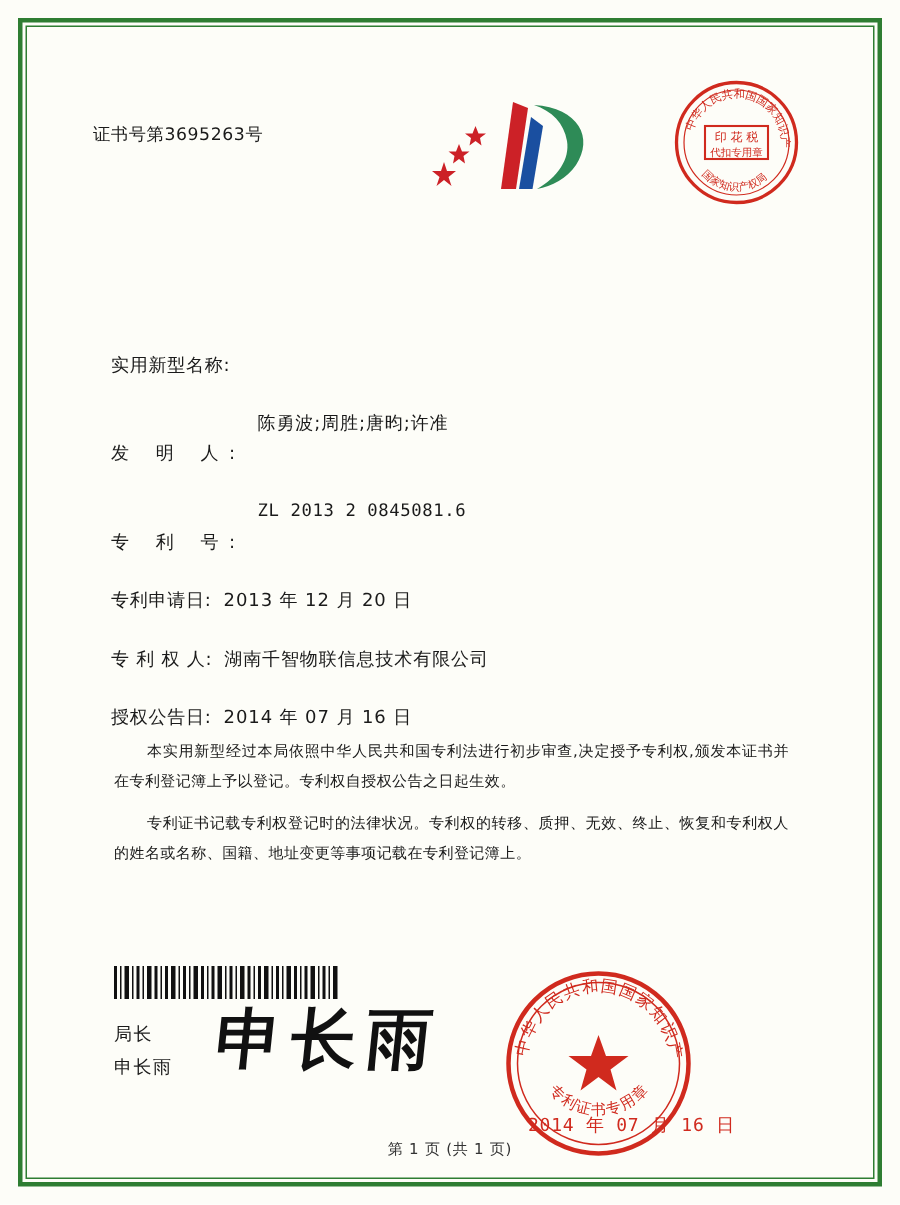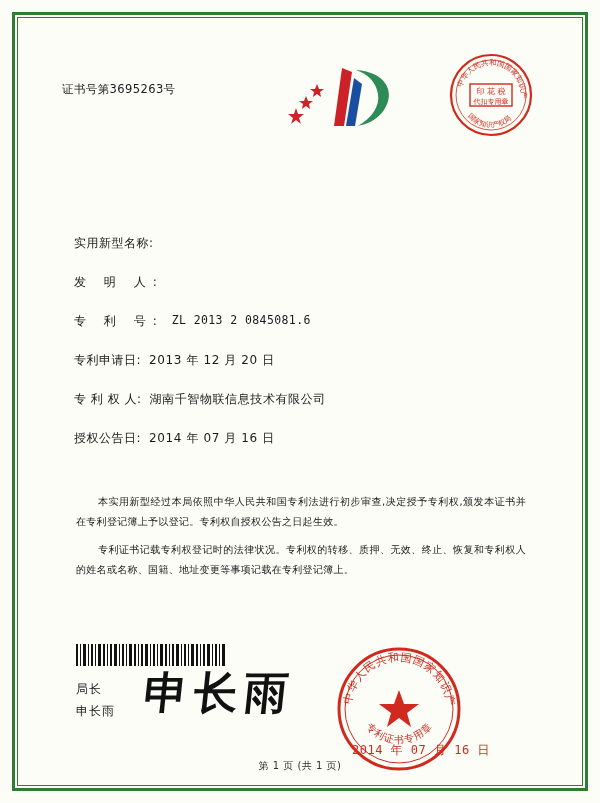--- a/index.html
+++ b/index.html
@@ -99,20 +99,21 @@
     margin-bottom: 22px;
     font-size: 12px;
     color: #1a1a1a;
   }
   .field-label {
     white-space: nowrap;
     letter-spacing: 0.5px;
   }
   .field-label.spaced {
     letter-spacing: 7px;
+    margin-top: 20px;
   }
   .field-value {
     margin-left: 8px;
     letter-spacing: 0.6px;
   }
   .field-value.mono {
     font-family: "DejaVu Sans Mono", "Liberation Mono", monospace;
     font-size: 11.5px;
     letter-spacing: 0.4px;
   }
@@ -241,20 +242,21 @@
 
 
     <div class="fields">
 
       <div class="field-row">
         <span class="field-label">实用新型名称:</span>
       </div>
 
       <div class="field-row">
         <span class="field-label spaced">发 明 人:</span>
+        <span class="field-value">陈勇波;周胜;唐昀;许准</span>
       </div>
 
       <div class="field-row">
         <span class="field-label spaced">专 利 号:</span>
         <span class="field-value mono">ZL 2013 2 0845081.6</span>
       </div>
 
       <div class="field-row">
         <span class="field-label">专利申请日:</span>
         <span class="field-value">2013 年 12 月 20 日</span>

